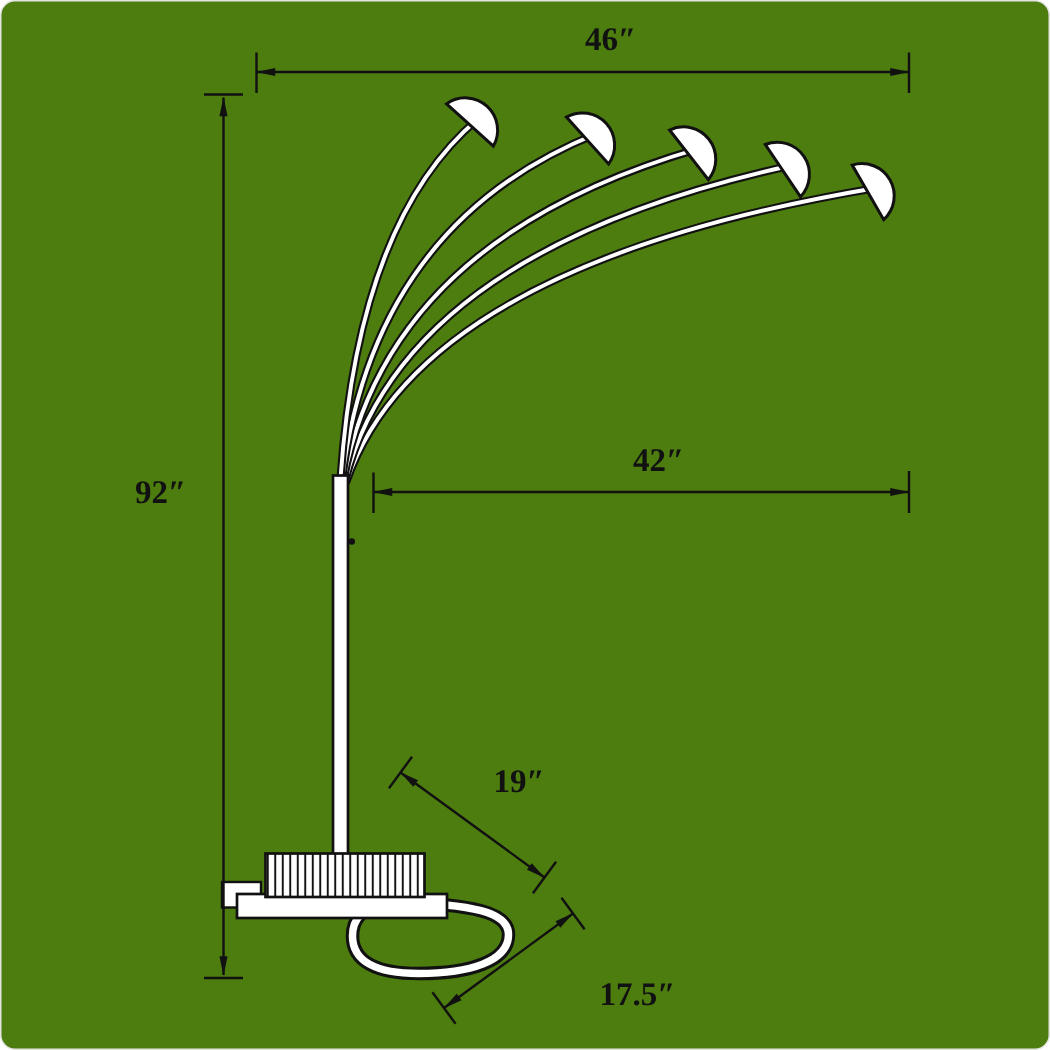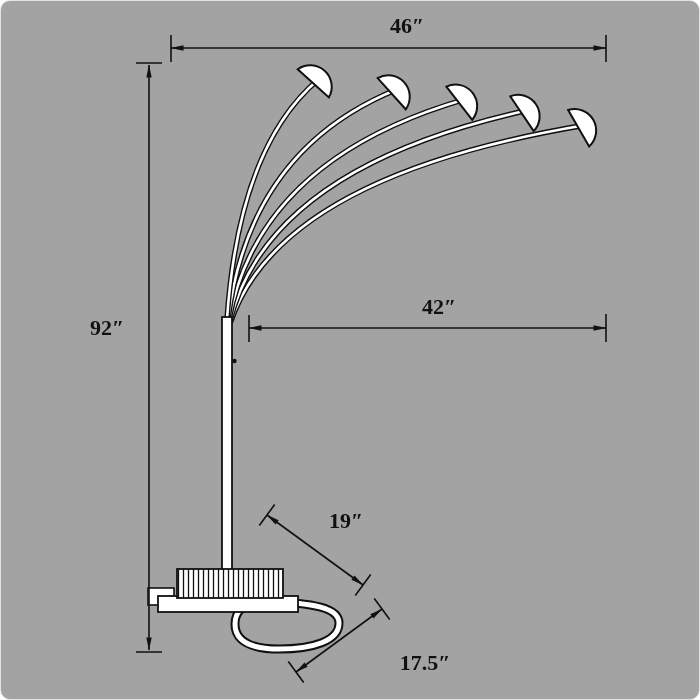--- a/index.html
+++ b/index.html
@@ -1,16 +1,16 @@
 <!DOCTYPE html>
 <html><head>
 <meta charset="utf-8">
 <style>
   html,body{margin:0;padding:0;background:#ffffff;}
-  .canvas{position:relative;width:700px;height:700px;background:#a3a3a3;box-sizing:border-box;
+  .canvas{position:relative;width:700px;height:700px;background:#4d7c0f;box-sizing:border-box;
           border:1px solid #e4e4e4;border-radius:10px;overflow:hidden;}
   svg{display:block;}
   .dim-label{font-family:"Liberation Serif","DejaVu Serif",serif;font-weight:bold;font-size:22px;fill:#111;}
   .dimline{stroke:#111;stroke-width:1.6;fill:none;}
   .tick{stroke:#111;stroke-width:1.6;}
   .tube-outer{fill:none;stroke:#111;stroke-width:5.4;stroke-linecap:round;}
   .tube-inner{fill:none;stroke:#fff;stroke-width:2.6;stroke-linecap:round;}
   .cord-outer{fill:none;stroke:#111;stroke-width:9;stroke-linecap:round;stroke-linejoin:round;}
   .cord-inner{fill:none;stroke:#fff;stroke-width:5;stroke-linecap:round;stroke-linejoin:round;}
   .outline{fill:#fff;stroke:#111;}

